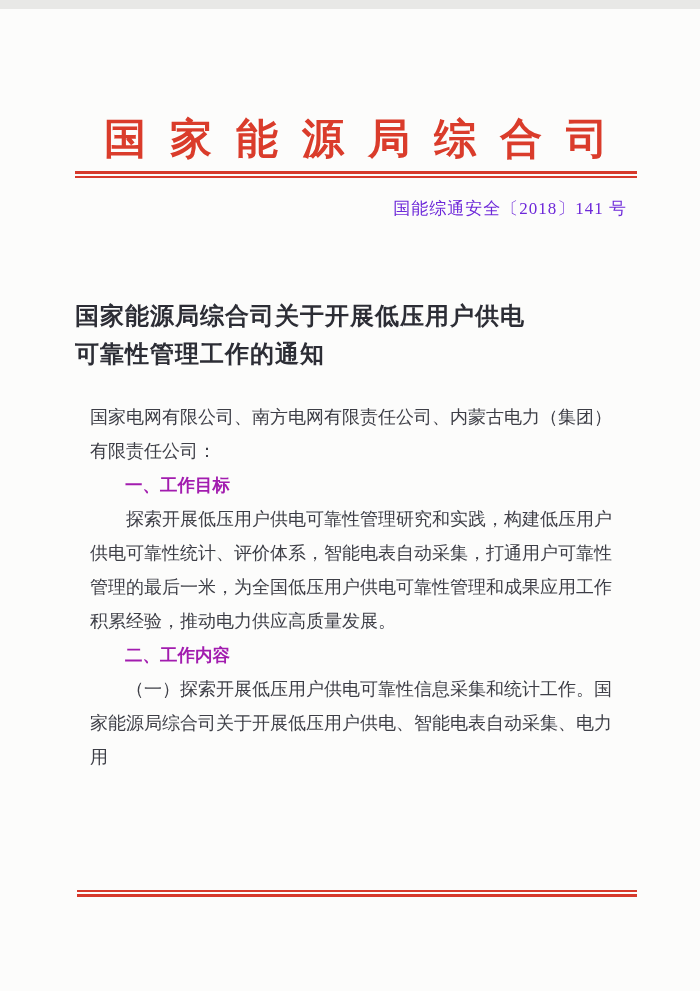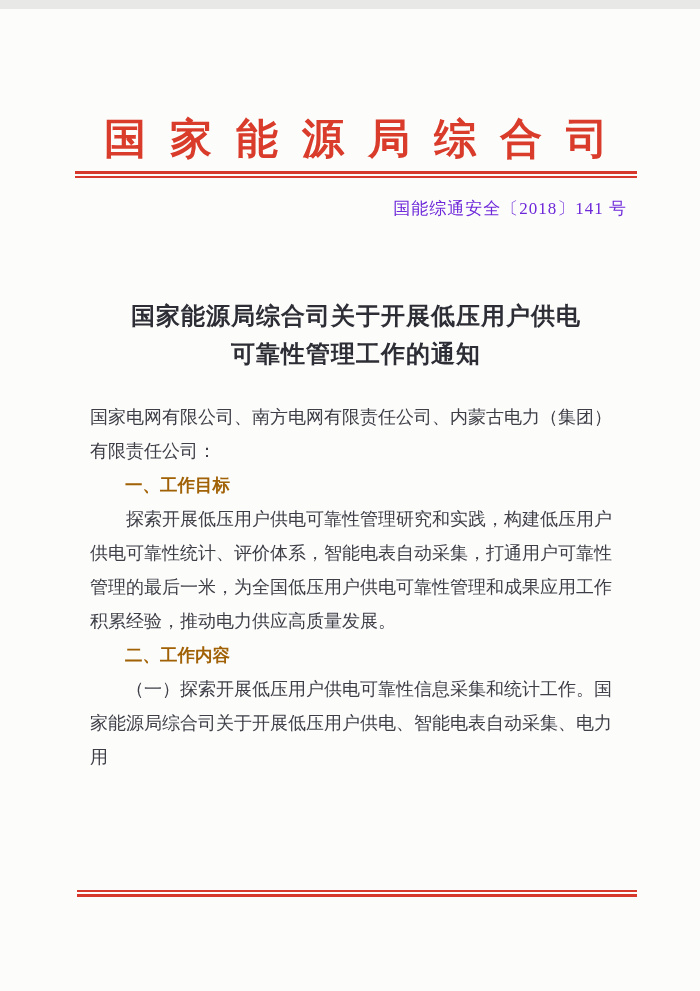--- a/index.html
+++ b/index.html
@@ -52,21 +52,21 @@
     letter-spacing: 1px;
     white-space: nowrap;
   }
   
   .notice-title {
     position: absolute;
     left: 75px;
     width: 562px;
     top: 288px;
     margin: 0;
-    text-align: center;
+    text-align: left;
     font-size: 24px;
     line-height: 38px;
     font-weight: bold;
     color: #2c2d35;
     letter-spacing: 1px;
   }
   
   .doc-body {
     position: absolute;
     left: 90px;
@@ -75,21 +75,21 @@
     font-size: 18px;
     line-height: 34px;
     color: #3d3e46;
     text-align: justify;
   }
   .doc-body .block { margin: 0; }
   .doc-body .para { text-indent: 2em; }
   .doc-body .heading {
     text-indent: 2em;
     font-weight: bold;
-    color: #a16207;
+    color: #a21caf;
     font-family: "Liberation Sans", "DejaVu Sans", sans-serif;
     font-size: 17.5px;
   }
 </style>
 </head>
 <body>
 
 <div class="page">
 
   <div class="letterhead">国家能源局综合司</div>

